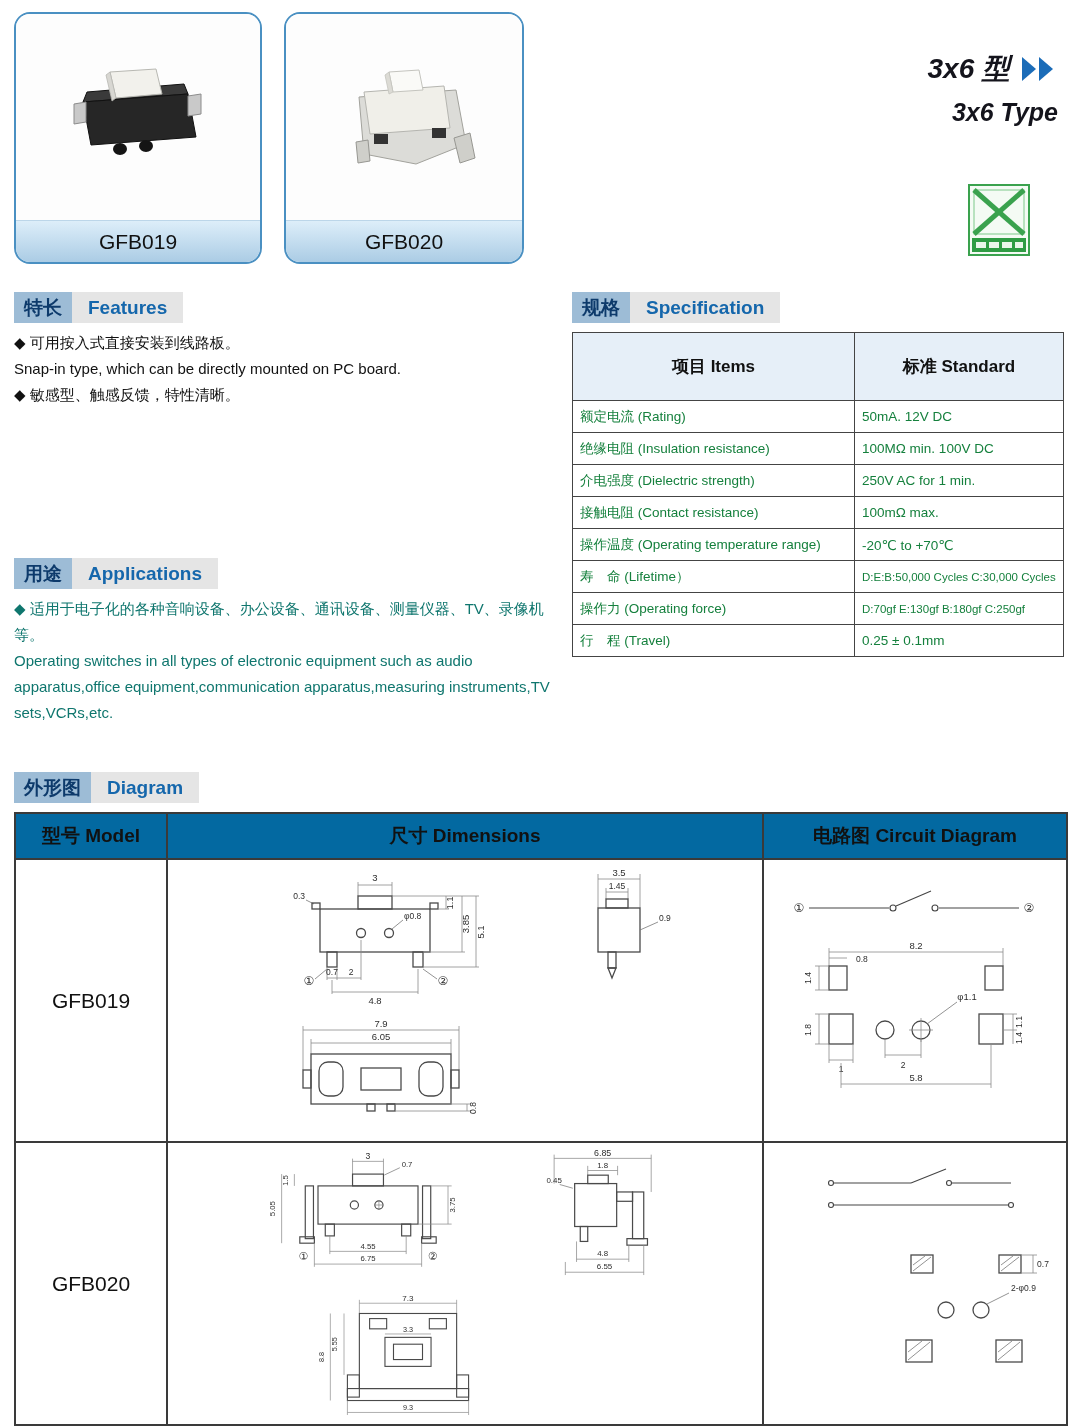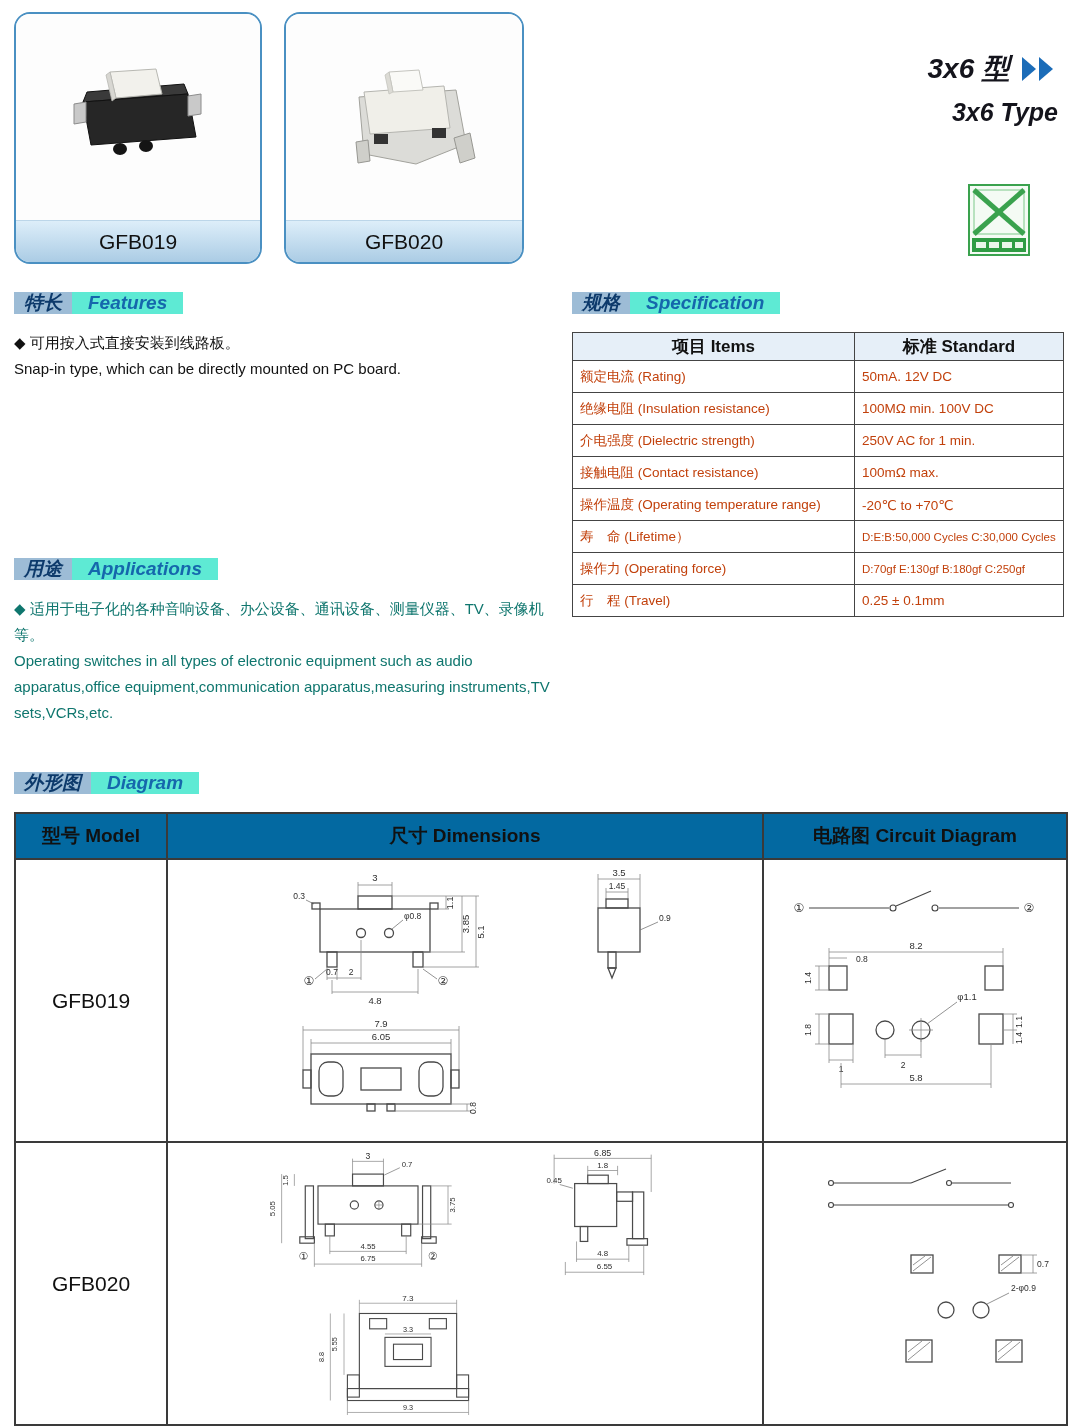--- a/index.html
+++ b/index.html
@@ -16,33 +16,33 @@
   .product-label { height:42px; background:linear-gradient(#ddeef9,#abccе5); background:linear-gradient(#ddeef9,#abcce5);
     display:flex; align-items:center; justify-content:center; font-size:21px; color:#111; border-top:1px solid #bcd6e9; }
 
   
   .type-block { position:absolute; top:50px; right:26px; text-align:right; }
   .type-line1 { font-size:28px; font-weight:bold; font-style:italic; color:#14141c; display:flex; align-items:center; justify-content:space-between; gap:10px; }
   .type-line2 { font-size:25px; font-weight:bold; font-style:italic; color:#14141c; margin-top:10px; }
   .cert-logo { position:absolute; top:184px; right:54px; }
 
   
-  .sec-head { position:absolute; display:flex; height:22px; font-weight:bold;font-style:italic; }
+  .sec-head { position:absolute; display:flex; height:31px; font-weight:bold; }
   .sec-head .cn { background:#9dbcd6; color:#0d3a6b; font-size:19px; display:flex; align-items:center; padding:0 10px; }
-  .sec-head .en { background:#5eead4; color:#1567ac; font-size:19px; display:flex; align-items:center; padding:0 16px; }
+  .sec-head .en { background:#e5e5e5; color:#1567ac; font-size:19px; display:flex; align-items:center; padding:0 16px; }
 
   
   .features-text { position:absolute; left:14px; top:330px; width:548px; font-size:15px; line-height:26px; color:#111; }
   .applications-text { position:absolute; left:14px; top:596px; width:548px; font-size:15px; line-height:26px; color:#0f766e; }
 
   
   .spec-table { position:absolute; left:572px; top:332px; border-collapse:collapse; width:492px; }
   .spec-table th { border:1.5px solid #444; background:#e6eff8; font-size:17px; font-weight:600;
-    text-align:center; padding:2px 4px; color:#111;margin-left:33px; }
-  .spec-table td { border:1.5px solid #444; font-size:13.5px; padding:5px 7px; color:#c2410c; height:32px; }
+    text-align:center; padding:22px 4px; color:#111;margin-left:33px; }
+  .spec-table td { border:1.5px solid #444; font-size:13.5px; padding:5px 7px; color:#15803d; height:32px; }
   .spec-table td.small { font-size:11.5px; white-space:nowrap; }
   .spec-table col.c1 { width:283px; } .spec-table col.c2 { width:209px; }
 
   
   .diagram-table { position:absolute; left:14px; top:812px; border-collapse:collapse; table-layout:fixed; width:1052px; }
   .diagram-table th { border:2px solid #3a3a3a; background:#0369a1; font-size:19px; font-weight:bold;
     color:#111; height:46px; }
   .diagram-table td { border:2px solid #3a3a3a; vertical-align:top; padding:0; }
   .diagram-table td.model-cell { vertical-align:middle; text-align:center; font-size:21px; color:#111; }
   .cell-canvas { position:relative; width:100%; height:281px; overflow:hidden; }
@@ -118,20 +118,21 @@
     <rect x="47" y="58" width="8" height="6" fill="#eaf6ea"></rect>
   </svg>
 
   <div class="sec-head" style="left:14px; top:292px;">
     <span class="cn">特长</span>
     <span class="en">Features</span>
   </div>
   <div class="features-text">
     <div>◆ 可用按入式直接安装到线路板。</div>
     <div>Snap-in type, which can be directly mounted on PC board.</div>
+    <div>◆ 敏感型、触感反馈，特性清晰。</div>
   </div>
 
   <div class="sec-head" style="left:572px; top:292px;">
     <span class="cn">规格</span>
     <span class="en">Specification</span>
   </div>
   <table class="spec-table">
     <colgroup>
         <col class="c1">
         <col class="c2">

